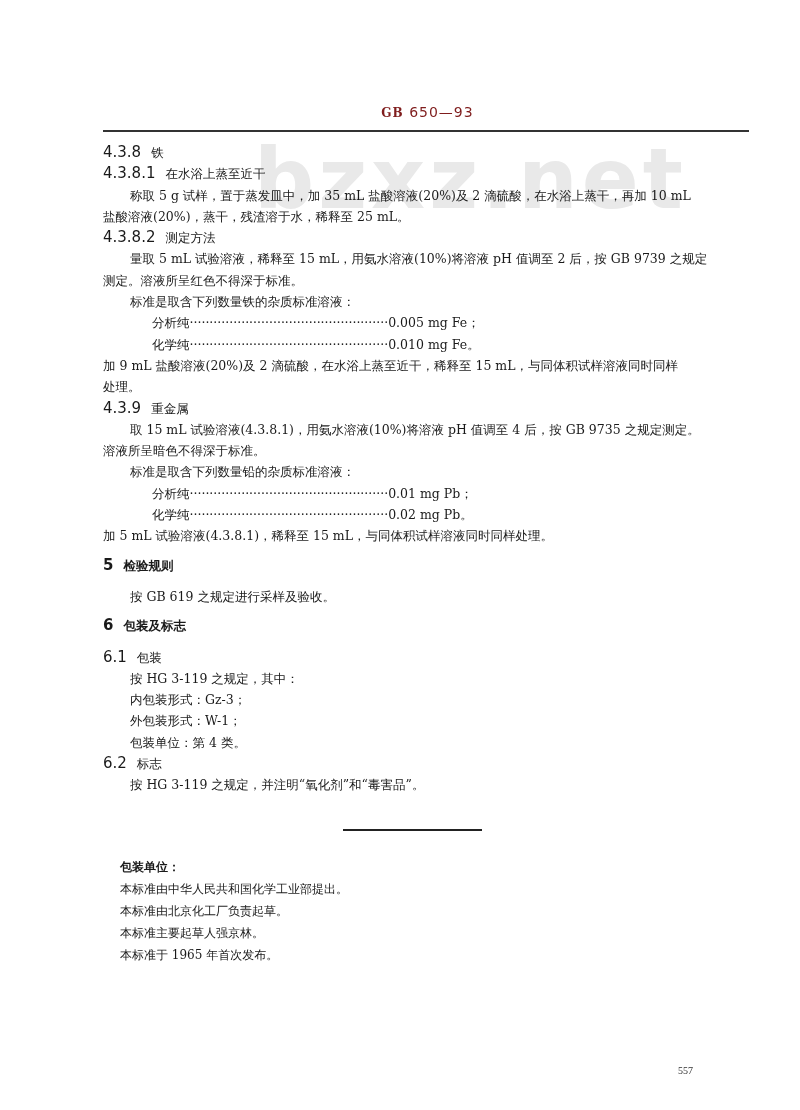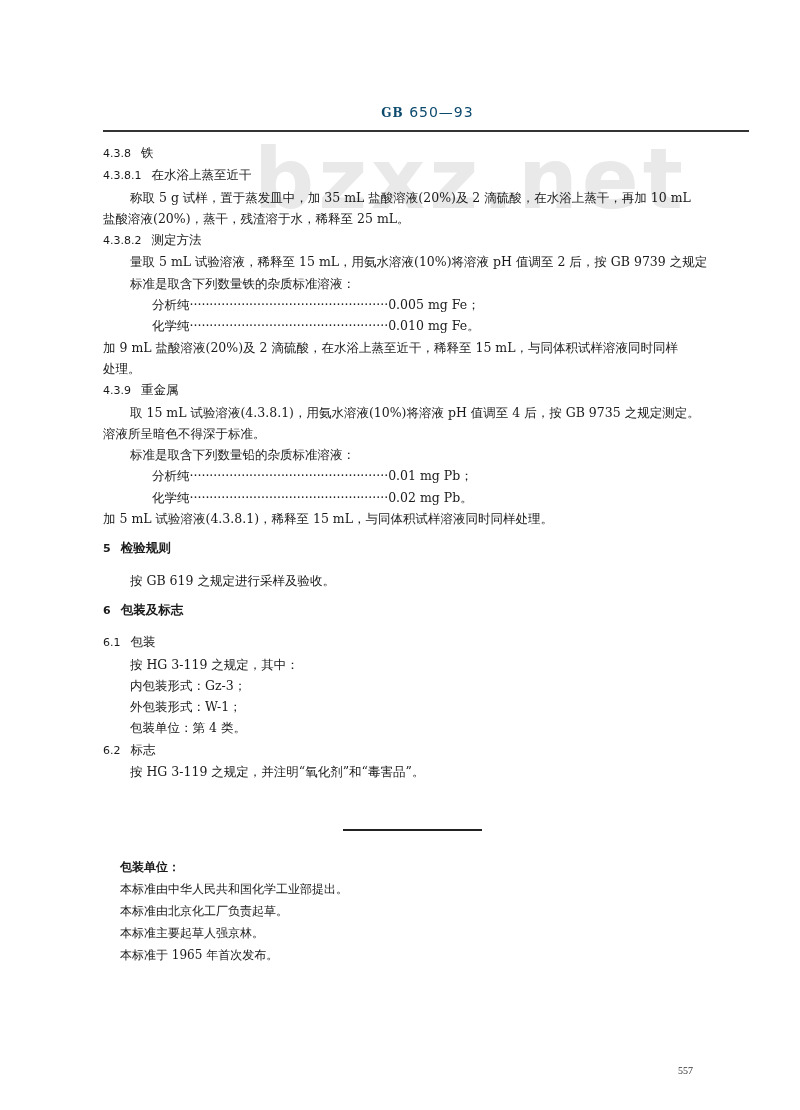--- a/index.html
+++ b/index.html
@@ -3,33 +3,33 @@
 <meta charset="utf-8">
 <style>
   html, body { margin:0; padding:0; }
   body {
     width:800px; height:1110px; background:#ffffff; position:relative; overflow:hidden;
     font-family: "DejaVu Serif", "Liberation Serif", serif; color:#1a1a1a;
   }
   .page-header {
     position:absolute; left:105px; top:104px; width:645px; text-align:center;
     font-family: "DejaVu Sans", "Liberation Sans", sans-serif;
-    font-size:14px; letter-spacing:1px; color:#0c4a6e;
+    font-size:14px; letter-spacing:1px; color:#7f1d1d;
   }
   .page-header b { font-family:"DejaVu Serif", serif; font-weight:bold; font-size:12px; }
   .header-rule { position:absolute; left:103px; top:130px; width:646px; height:2px; background:#333; }
   .watermark {
     position:absolute; left:254px; top:130px; font-family:"DejaVu Sans", sans-serif;
     font-weight:bold; font-size:84px; color:#e9e9e9; letter-spacing:4px; z-index:0;
   }
   .content { position:absolute; left:103px; top:142px; width:650px; z-index:1; }
   .line { font-size:12.5px; line-height:21.3px; white-space:nowrap; }
   .indent { padding-left:27px; }
   .indent2 { padding-left:49px; }
-  .num { font-family:"DejaVu Sans", sans-serif; font-size:11px; margin-right:10px; }
+  .num { font-family:"DejaVu Sans", sans-serif; font-size:15px; margin-right:10px; }
   .bold { font-weight:bold; font-family:"DejaVu Sans", sans-serif; }
   .sec { margin-top:8px; }
   .gap { height:10px; }
   .divider { position:absolute; left:343px; top:829px; width:139px; height:2px; background:#222; }
   .appendix { position:absolute; left:120px; top:856px; z-index:1; }
   .appendix .line { line-height:22px; font-size:12px; }
   .page-number { position:absolute; left:678px; top:1065px; font-family:Liberation Serif, serif; font-size:10px; color:#333; }
 </style>
 </head>
 <body>
@@ -42,20 +42,21 @@
 <div class="watermark">bzxz.net</div>
 
 <div class="content">
   <div class="line"><span class="num">4.3.8</span><span>铁</span></div>
   <div class="line"><span class="num">4.3.8.1</span><span>在水浴上蒸至近干</span></div>
   <div class="line indent">称取 5 g 试样，置于蒸发皿中，加 35 mL 盐酸溶液(20%)及 2 滴硫酸，在水浴上蒸干，再加 10 mL</div>
   <div class="line">盐酸溶液(20%)，蒸干，残渣溶于水，稀释至 25 mL。</div>
 
   <div class="line"><span class="num">4.3.8.2</span><span>测定方法</span></div>
   <div class="line indent">量取 5 mL 试验溶液，稀释至 15 mL，用氨水溶液(10%)将溶液 pH 值调至 2 后，按 GB 9739 之规定</div>
+  <div class="line">测定。溶液所呈红色不得深于标准。</div>
   <div class="line indent">标准是取含下列数量铁的杂质标准溶液：</div>
   <div class="line indent2"><span>分析纯</span><span>··················································</span><span>0.005 mg Fe；</span></div>
   <div class="line indent2"><span>化学纯</span><span>··················································</span><span>0.010 mg Fe。</span></div>
   <div class="line">加 9 mL 盐酸溶液(20%)及 2 滴硫酸，在水浴上蒸至近干，稀释至 15 mL，与同体积试样溶液同时同样</div>
   <div class="line">处理。</div>
 
   <div class="line"><span class="num">4.3.9</span><span>重金属</span></div>
   <div class="line indent">取 15 mL 试验溶液(4.3.8.1)，用氨水溶液(10%)将溶液 pH 值调至 4 后，按 GB 9735 之规定测定。</div>
   <div class="line">溶液所呈暗色不得深于标准。</div>
   <div class="line indent">标准是取含下列数量铅的杂质标准溶液：</div>

